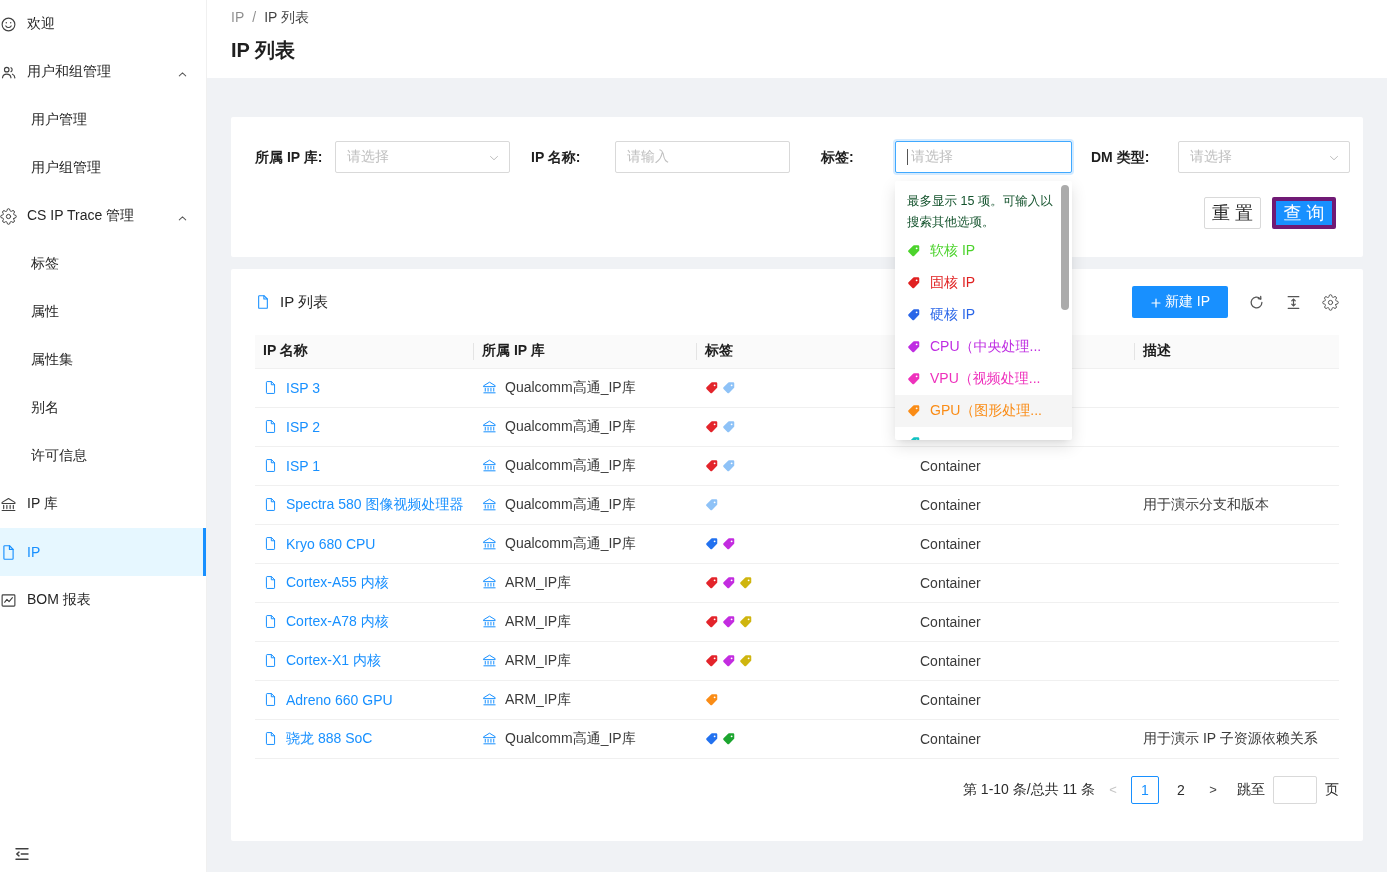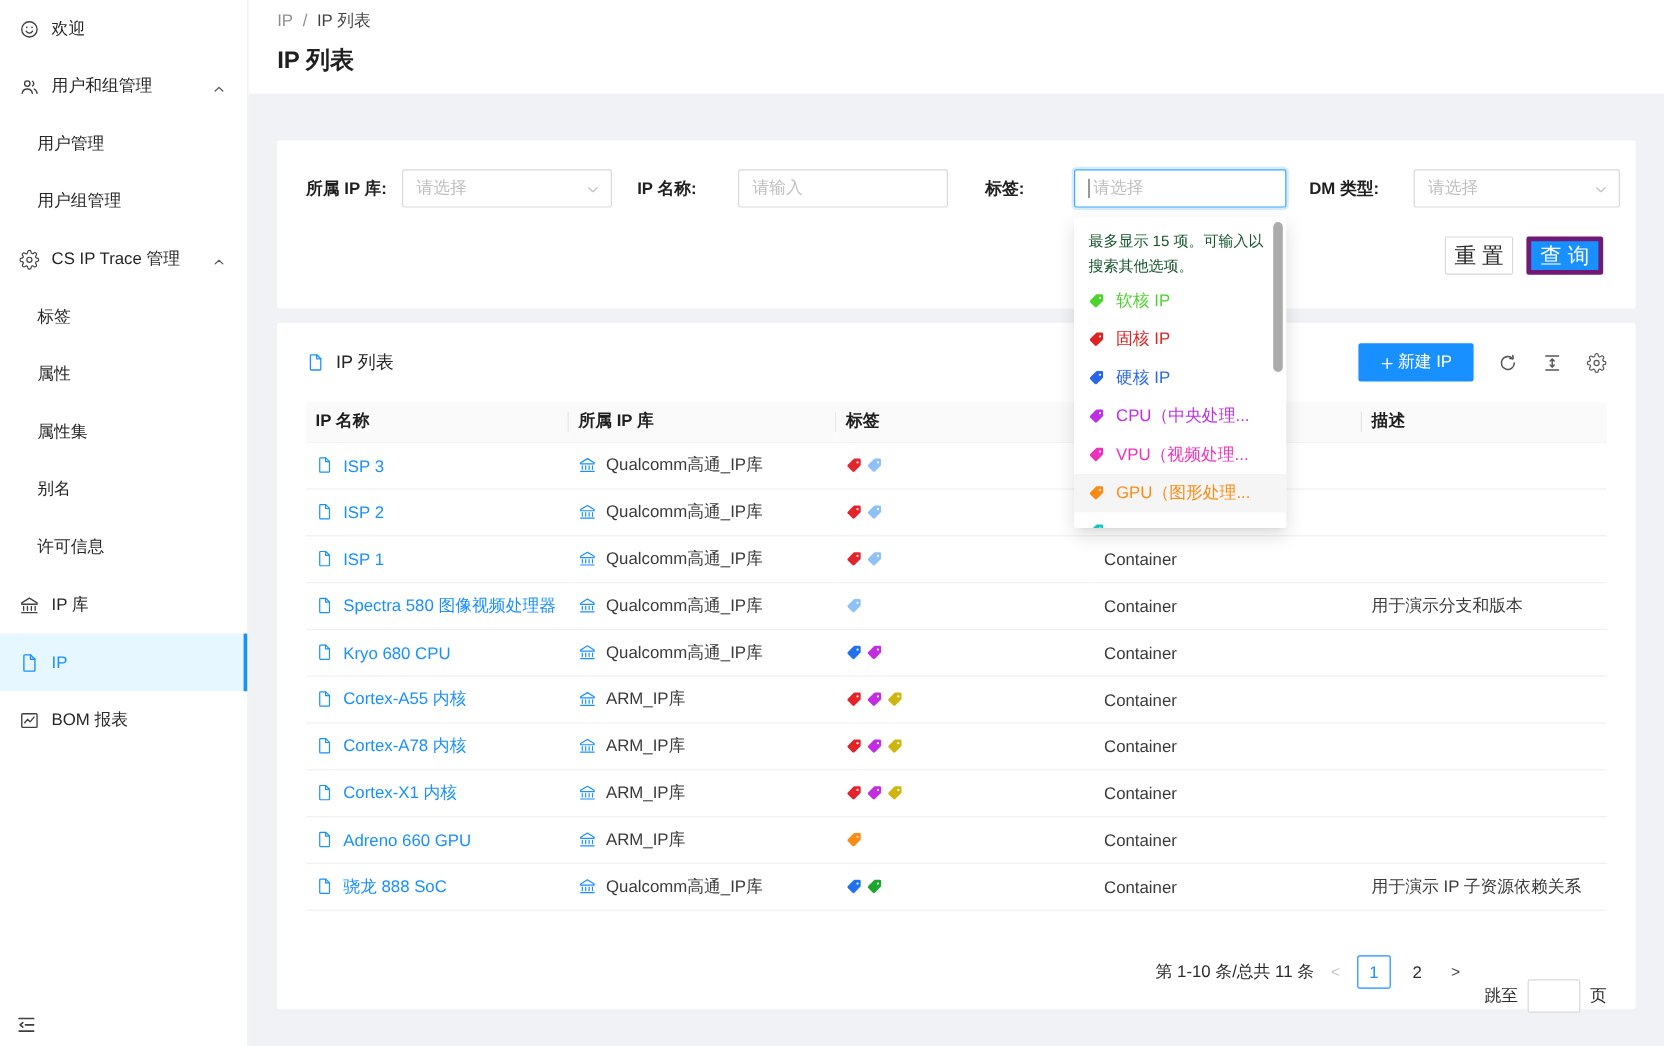--- a/index.html
+++ b/index.html
@@ -1,21 +1,21 @@
 <!DOCTYPE html>
 <html><head>
 <meta charset="utf-8">
 <style>
   * { margin:0; padding:0; box-sizing:border-box; }
   html,body { width:1387px; height:872px; overflow:hidden; }
   body { font-family:"Liberation Sans","DejaVu Sans",sans-serif; font-size:14px; color:#262626; background:#f0f2f5; position:relative; }
 
   
   .sidebar { position:absolute; left:0; top:0; width:207px; height:872px; background:#fff; border-right:1px solid #f0f0f0; z-index:5; }
-  .m-item { display:flex; align-items:center; height:48px; padding-left:16px; cursor:pointer; color:#262626; position:relative; }
+  .m-item { display:flex; align-items:center; height:48px; cursor:pointer; color:#262626; position:relative; }
   .m-item .mi { width:17px; height:17px; margin-right:10px; display:flex; align-items:center; color:#404040; flex:none; }
   .m-item .mi svg { width:100%; height:100%; }
   .m-item.sub { padding-left:31px; }
   .m-item .arrow { margin-left:auto; margin-right:18px; width:11px; height:11px; color:#595959; }
   .m-item .arrow svg { width:11px; height:11px; }
   .m-item.selected { background:#e6f7ff; color:#1890ff; }
   .m-item.selected .mi { color:#1890ff; }
   .m-item.selected::after { content:''; position:absolute; right:0; top:0; bottom:0; width:3px; background:#1890ff; }
   .sidebar-collapse { position:absolute; left:13px; bottom:9px; width:18px; height:18px; color:#404040; cursor:pointer; }
   .sidebar-collapse svg { width:18px; height:18px; }
@@ -73,21 +73,21 @@
   .tags svg { width:14px; height:14px; }
 
   
   .pagination { display:flex; align-items:center; justify-content:flex-end; gap:8px; margin:17px 24px 0; font-size:14px; color:#2b2b2b; }
   .pg-total { margin-right:0; }
   .pg-arrow { width:20px; text-align:center; cursor:pointer; font-size:13px; }
   .pg-prev { color:#c4c4c4; }
   .pg-next { color:#444; }
   .pg-num { min-width:28px; height:28px; line-height:26px; text-align:center; border-radius:2px; cursor:pointer; border:1px solid transparent; }
   .pg-num.active { border-color:#1890ff; color:#1890ff; }
-  .pg-jump { display:flex; align-items:center; gap:8px; margin-left:6px;margin-top:40px; }
+  .pg-jump { display:flex; align-items:center; gap:8px; margin-left:6px; }
   .pg-jump input { width:44px; height:28px; border:1px solid #d9d9d9; border-radius:2px; font-family:inherit; padding:0 6px; }
 </style>
 </head>
 <body>
 
 <div class="sidebar">
   <nav id="sidebar-nav">
       <div class="m-item">
         <span class="mi">
           <svg viewBox="0 0 24 24" fill="none" stroke="currentColor" stroke-width="1.6" stroke-linecap="round" stroke-linejoin="round" style="width:100%;height:100%">

